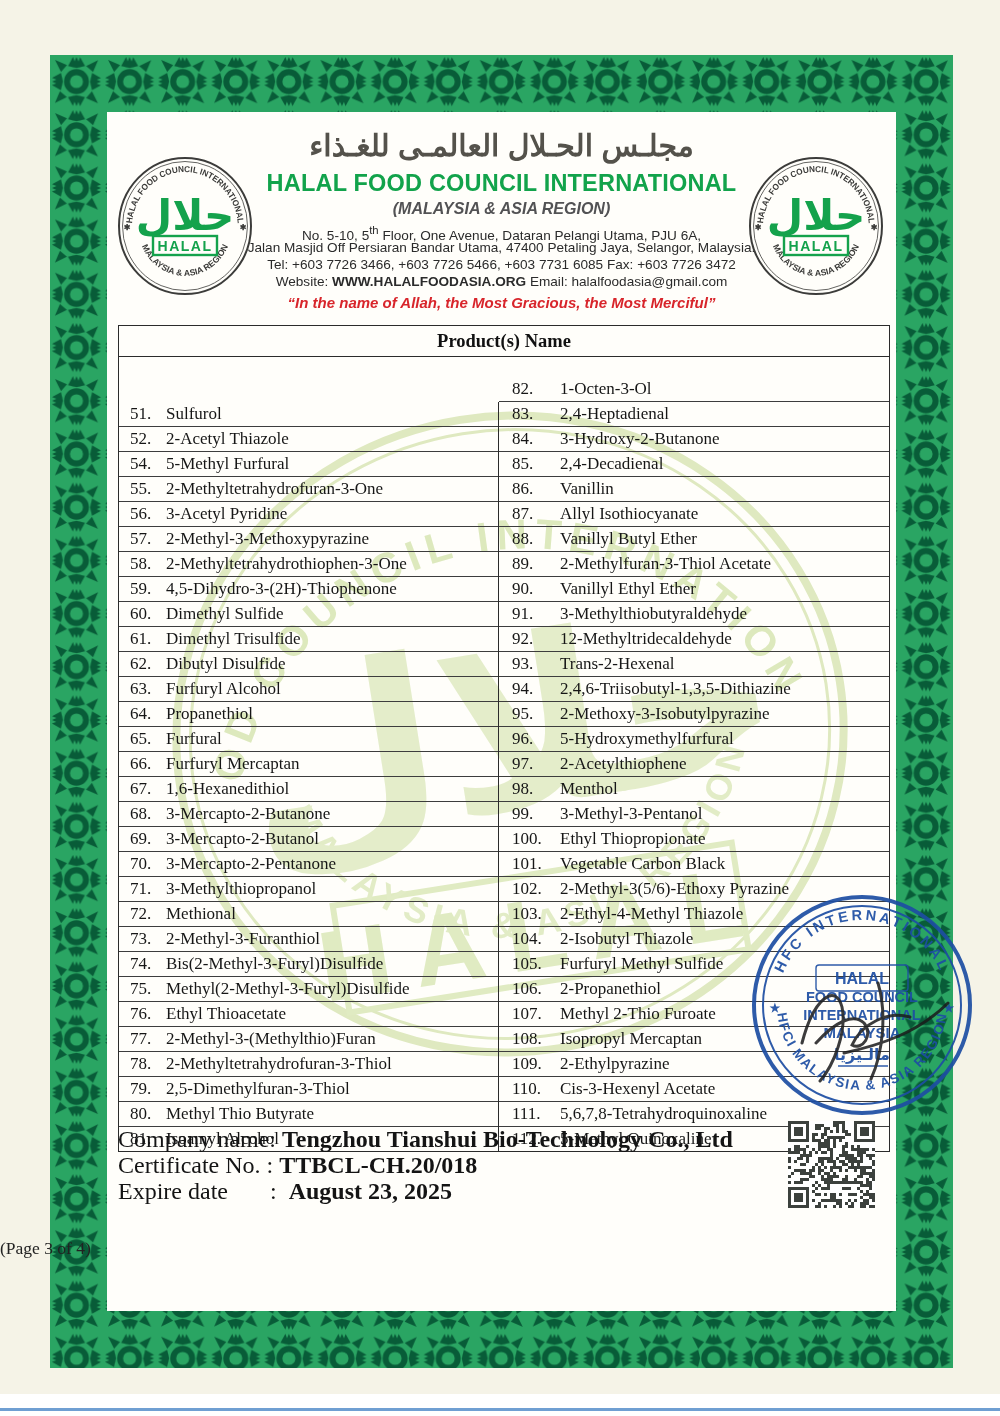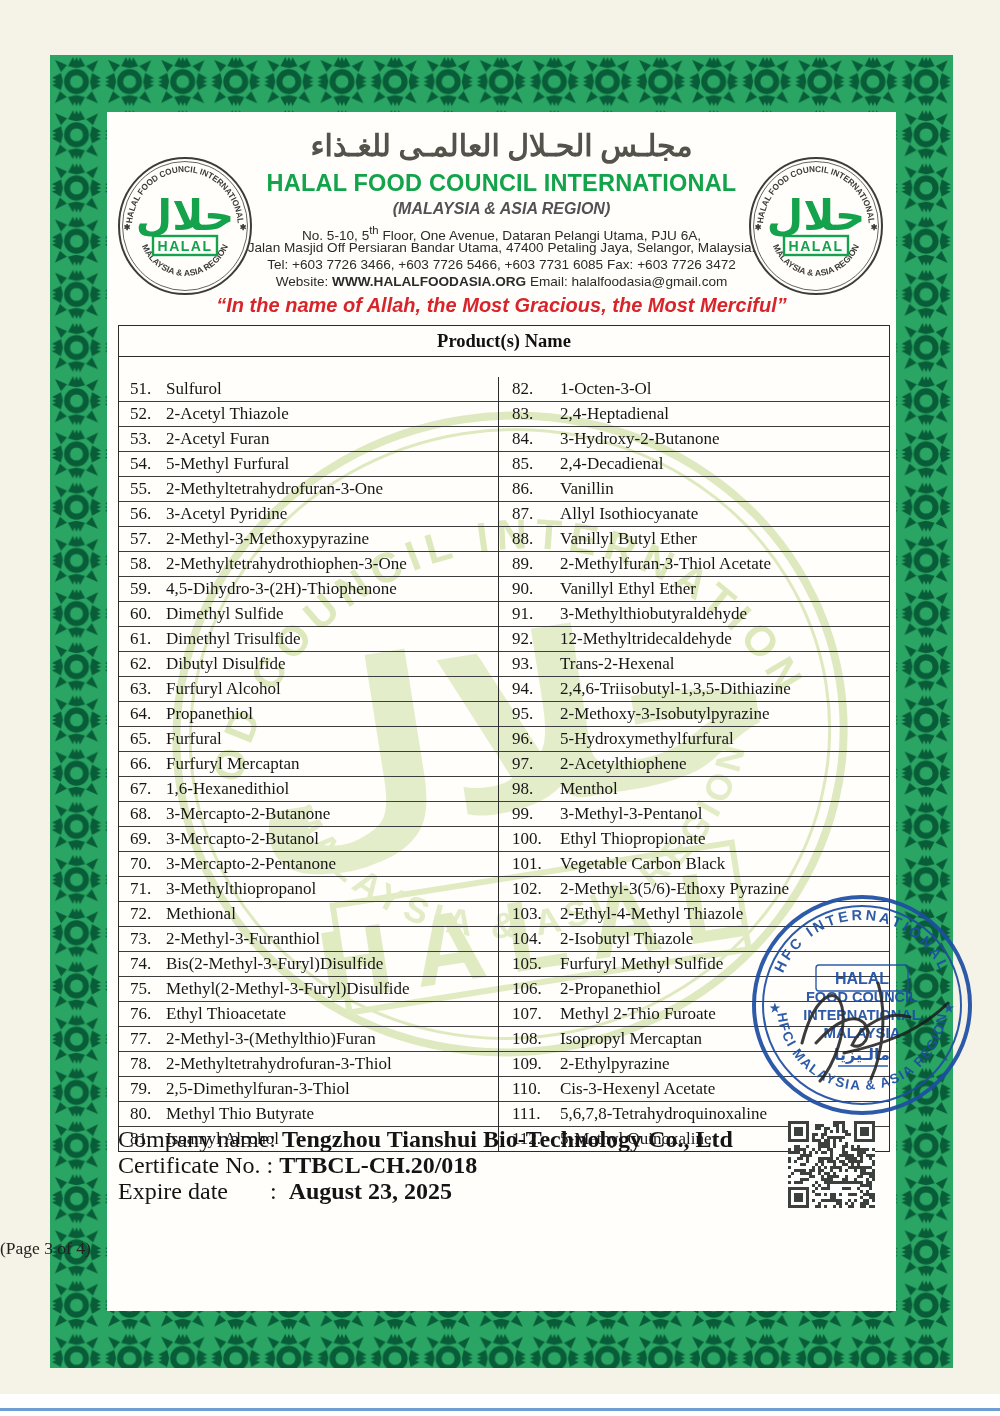--- a/index.html
+++ b/index.html
@@ -5,27 +5,27 @@
   html,body{margin:0;padding:0;}
   body{width:1000px;height:1416px;position:relative;background:#f5f3e7;overflow:hidden;
        font-family:"Liberation Sans",sans-serif;}
   .abs{position:absolute;}
   
   #frame{left:0;top:0;z-index:0;}
   
   #watermark{left:140px;top:378px;z-index:1;}
   
   .header{left:107px;top:124px;width:789px;text-align:center;z-index:3;color:#2e2e2e;}
-  .arabic-title{font-family:Liberation Serif, serif;font-size:30px;font-weight:bold;color:#54524b;
+  .arabic-title{font-family:Liberation Sans, sans-serif;font-size:30px;font-weight:bold;color:#54524b;
        height:46px;line-height:44px;}
   .org-name{font-size:23.5px;font-weight:bold;color:#12a34b;letter-spacing:.2px;height:27px;line-height:27px;}
   .region{font-size:16px;font-style:italic;font-weight:bold;color:#525254;height:25px;line-height:24px;}
   .addr{font-size:13.6px;color:#2b2b2b;height:17px;line-height:17px;}
   .addr b{font-weight:bold;}
-  .bismillah{font-size:20px;font-style:italic;font-weight:bold;color:#d8252b;margin-top:4px;}
+  .bismillah{font-size:15px;font-style:italic;font-weight:bold;color:#d8252b;margin-top:4px;}
   .logo{width:140px;height:140px;z-index:3;}
   #logo-left{left:115px;top:156px;}
   #logo-right{left:746px;top:156px;}
   
   .products{left:118px;top:325px;width:770px;border:1.6px solid #2b2b2b;z-index:3;
        font-family:"Liberation Serif",serif;background:transparent;}
   .thead{height:30px;line-height:30px;text-align:center;font-weight:bold;font-size:18.5px;
        color:#111;border-bottom:1.6px solid #2b2b2b;}
   .cols{display:flex;align-items:flex-end;}
   .col-left{width:379px;border-right:1.3px solid #2b2b2b;}
@@ -158,24 +158,20 @@
   <div class="thead">Product(s) Name</div>
   <div class="cols">
     <div class="col-left" id="col-left">
         <div class="trow">
           <span class="num">51.</span>
           <span class="nm">Sulfurol</span>
         </div>
         <div class="trow">
           <span class="num">52.</span>
           <span class="nm">2-Acetyl Thiazole</span>
-        </div>
-        <div class="trow">
-          <span class="num">53.</span>
-          <span class="nm">2-Acetyl Furan</span>
         </div>
         <div class="trow">
           <span class="num">54.</span>
           <span class="nm">5-Methyl Furfural</span>
         </div>
         <div class="trow">
           <span class="num">55.</span>
           <span class="nm">2-Methyltetrahydrofuran-3-One</span>
         </div>
         <div class="trow">

